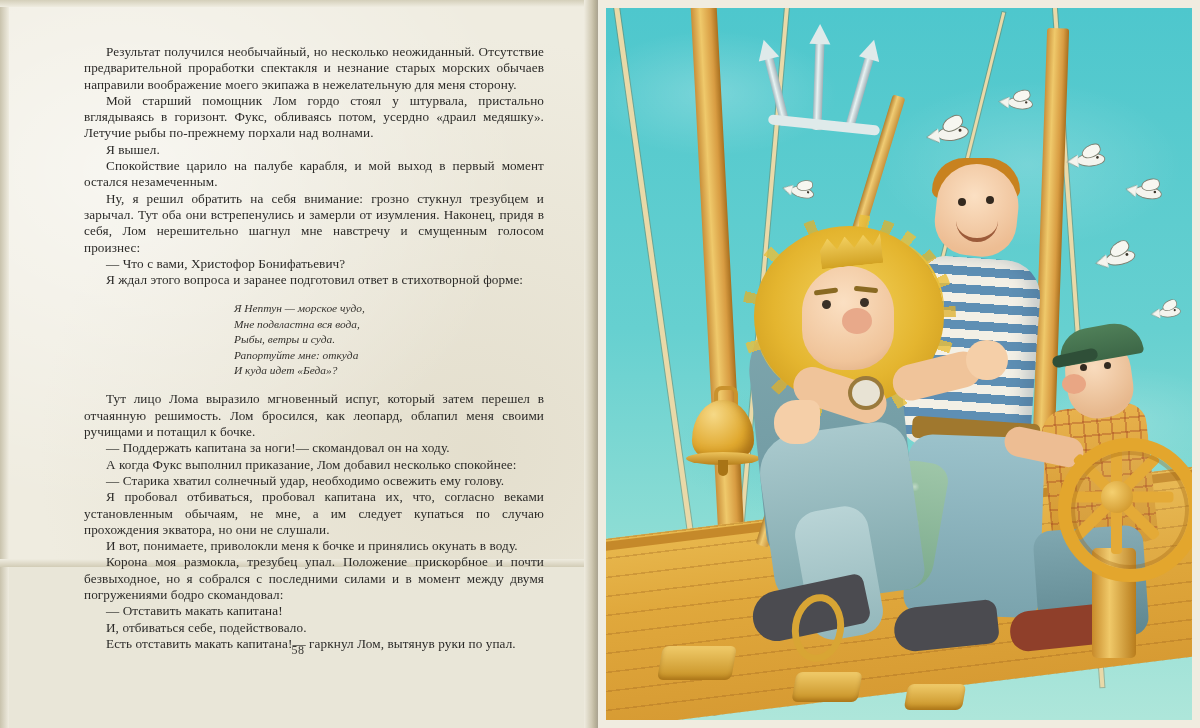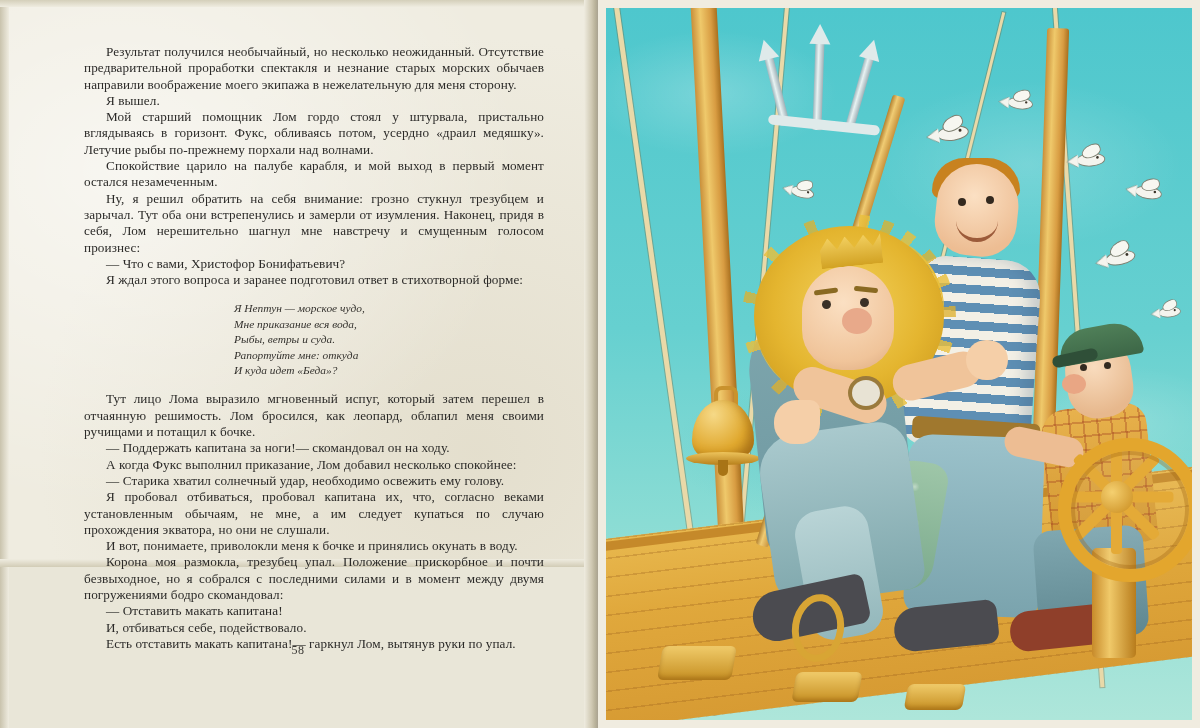--- a/index.html
+++ b/index.html
@@ -613,30 +613,30 @@
 
 <div id="page">
 
   <div class="left-page">
     <div class="page-edge-left"></div>
     <div class="page-edge-top"></div>
     <div class="page-edge-bottom"></div>
 
     <div class="text-col">
       <p>Результат получился необычайный, но несколько неожиданный. Отсутствие предварительной проработки спектакля и незнание старых морских обычаев направили воображение моего экипажа в нежелательную для меня сторону.</p>
+      <p>Мой старший помощник Лом гордо стоял у штурвала, пристально вглядываясь в горизонт. Фукс, обливаясь потом, усердно «драил медяшку». Летучие рыбы по-прежнему порхали над волнами.</p>
       <p>Я вышел.</p>
-      <p>Мой старший помощник Лом гордо стоял у штурвала, пристально вглядываясь в горизонт. Фукс, обливаясь потом, усердно «драил медяшку». Летучие рыбы по-прежнему порхали над волнами.</p>
       <p>Спокойствие царило на палубе карабля, и мой выход в первый момент остался незамеченным.</p>
       <p>Ну, я решил обратить на себя внимание: грозно стукнул трезубцем и зарычал. Тут оба они встрепенулись и замерли от изумления. Наконец, придя в себя, Лом нерешительно шагнул мне навстречу и смущенным голосом произнес:</p>
       <p>— Что с вами, Христофор Бонифатьевич?</p>
       <p>Я ждал этого вопроса и заранее подготовил ответ в стихотворной форме:</p>
 
       <div class="verse">
         <div>Я Нептун — морское чудо,</div>
-        <div>Мне приказание вся вода,</div>
+        <div>Мне подвластна вся вода,</div>
         <div>Рыбы, ветры и суда.</div>
         <div>Рапортуйте мне: откуда</div>
         <div>И куда идет «Беда»?</div>
       </div>
 
       <p class="gap-before">Тут лицо Лома выразило мгновенный испуг, который затем перешел в отчаянную решимость. Лом бросился, как леопард, облапил меня своими ручищами и потащил к бочке.</p>
       <p>— Поддержать капитана за ноги!— скомандовал он на ходу.</p>
       <p>А когда Фукс выполнил приказание, Лом добавил несколько спокойнее:</p>
       <p>— Старика хватил солнечный удар, необходимо освежить ему голову.</p>
       <p>Я пробовал отбиваться, пробовал капитана их, что, согласно веками установленным обычаям, не мне, а им следует купаться по случаю прохождения экватора, но они не слушали.</p>

